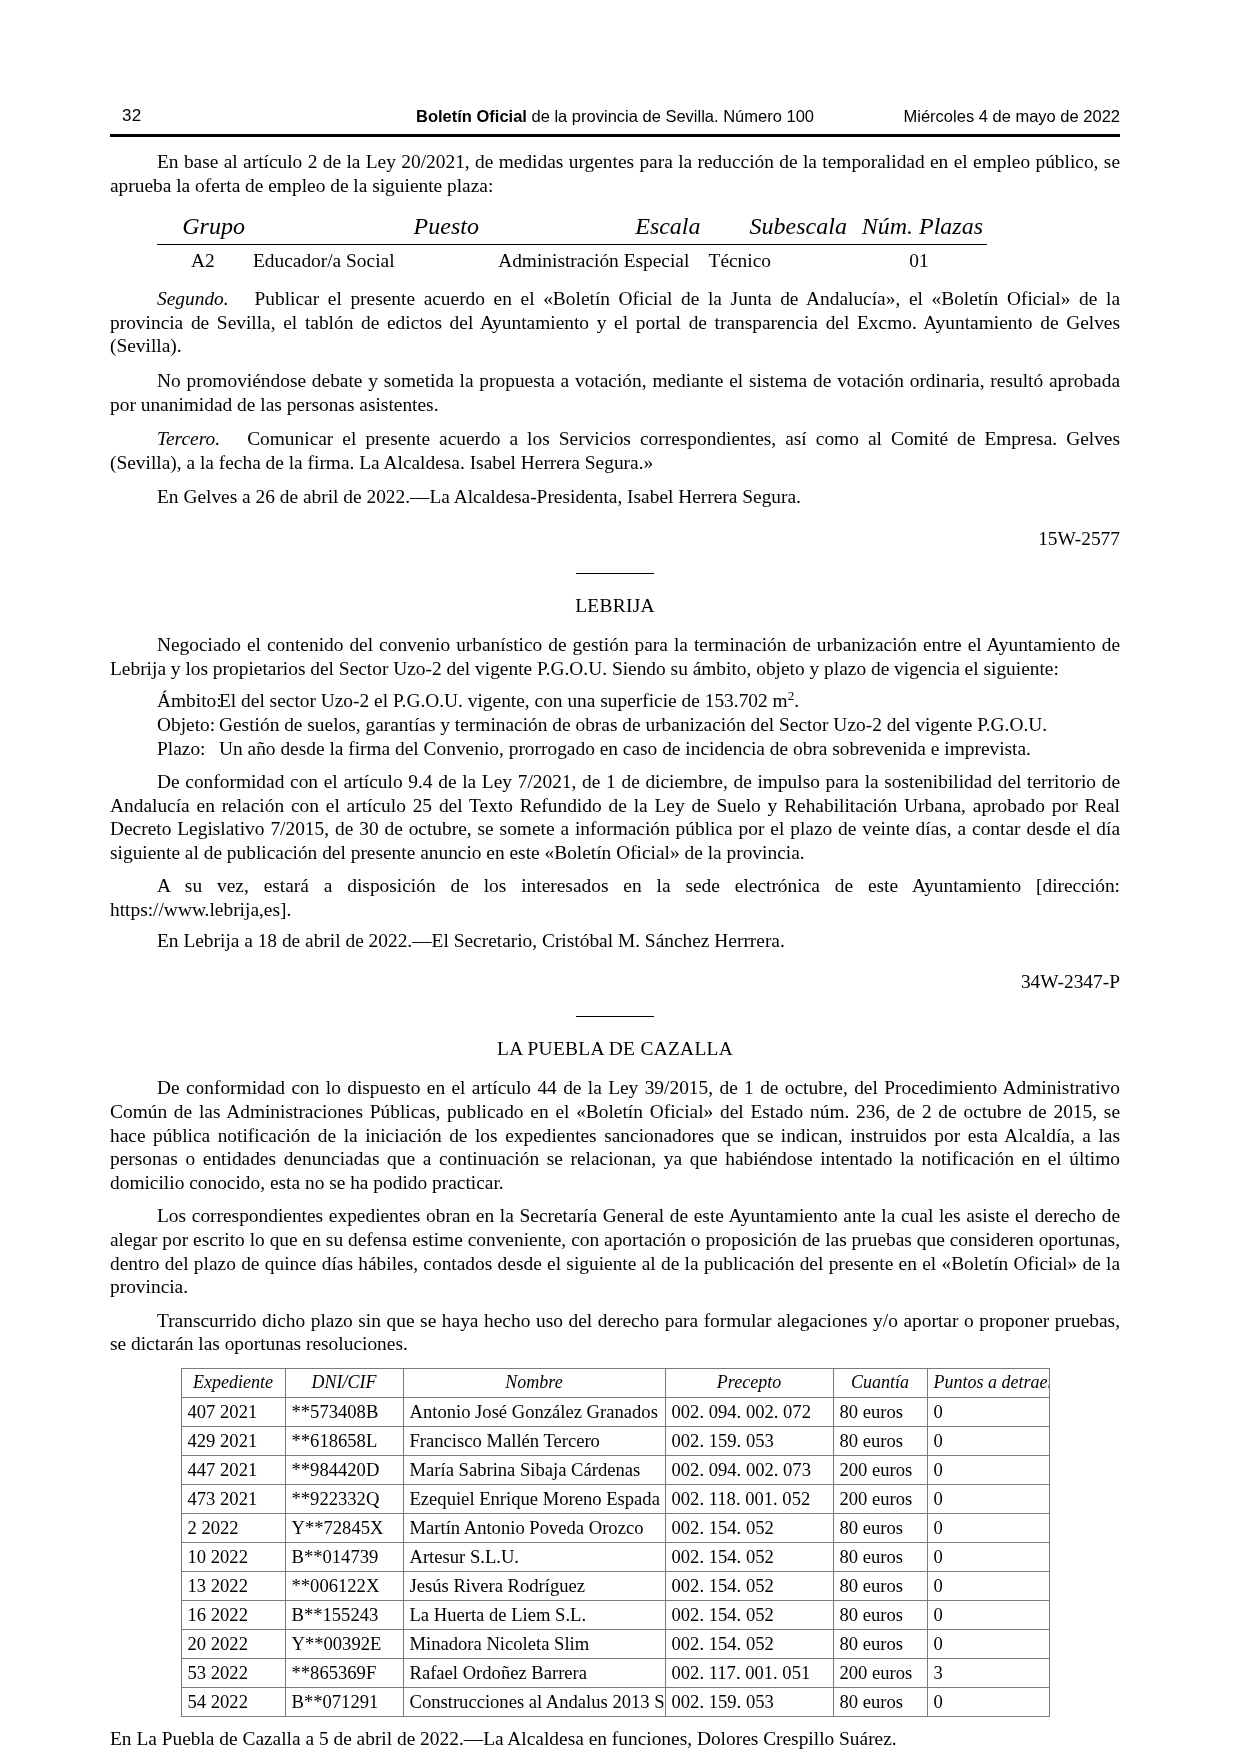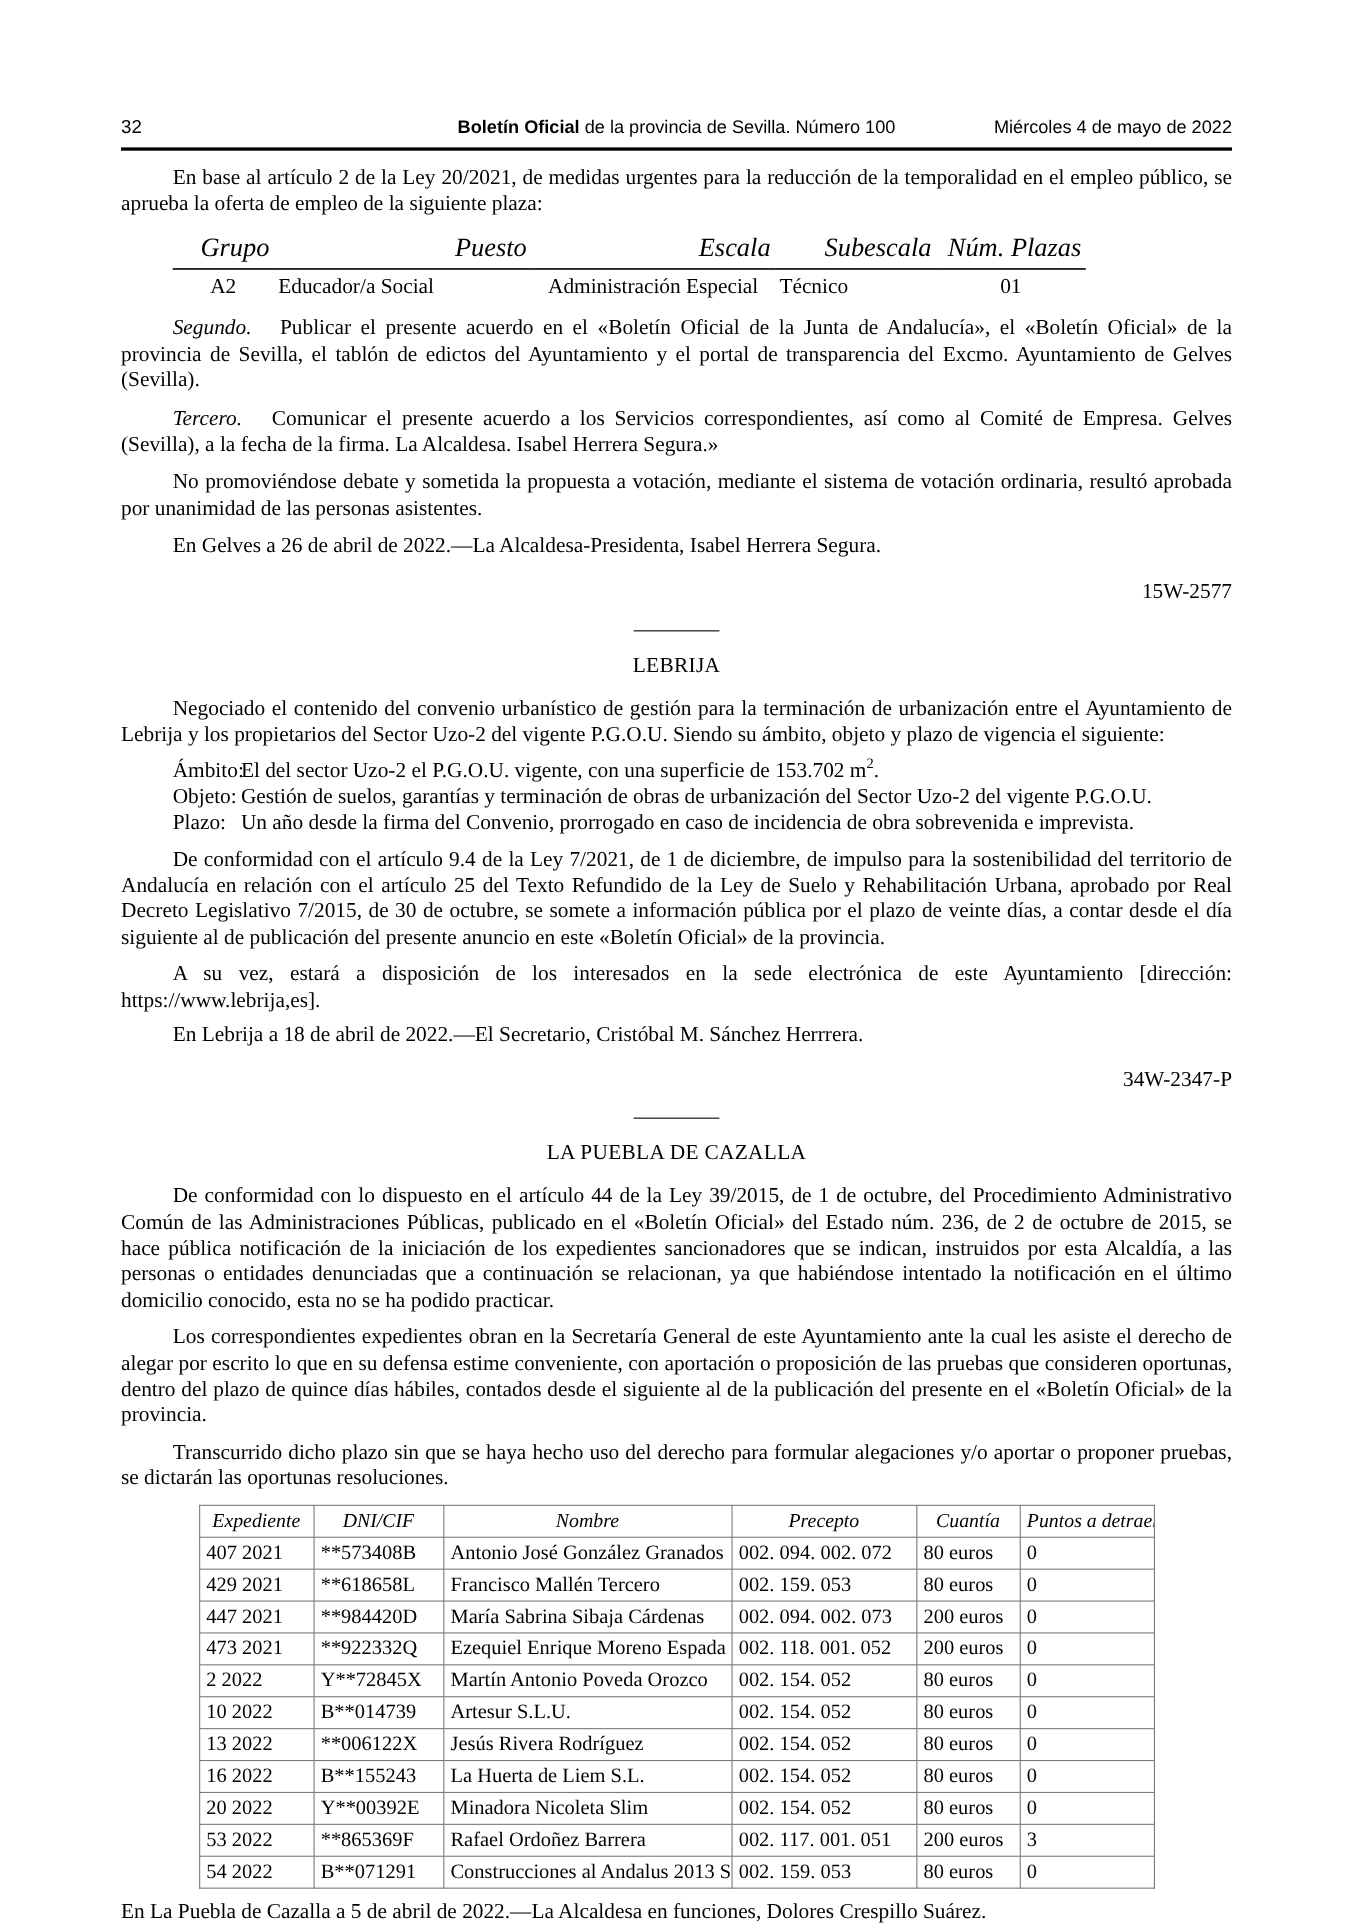--- a/index.html
+++ b/index.html
@@ -30,21 +30,21 @@
     top: 103px;
     left: 0;
     width: 1010px;
     height: 26px;
     font-family: "Liberation Sans", "DejaVu Sans", sans-serif;
     font-size: 16.5px;
     line-height: 26px;
     color: #000;
   }
   .runhead .folio {
-    position: absolute; left: 0; top: 0;
+    position: absolute; left: 12px; top: 0;
     font-size: 17px;
     letter-spacing: .2px;
   }
   .runhead .center {
     position: absolute;
     left: 0; right: 0; top: 0;
     text-align: center;
     white-space: nowrap;
   }
   .runhead .center .bold {
@@ -219,23 +219,23 @@
           <td class="l">Técnico</td>
           <td class="c">01</td>
         </tr>
       </tbody>
     </table>
 
     <div style="height:12px"></div>
 
     <p class="para"><span class="it">Segundo.</span>&nbsp;&nbsp;&nbsp;<span>Publicar el presente acuerdo en el «Boletín Oficial de la Junta de Andalucía», el «Boletín Oficial» de la provincia de Sevilla, el tablón de edictos del Ayuntamiento y el portal de transparencia del Excmo. Ayuntamiento de Gelves (Sevilla).</span></p>
 
+    <p class="para gap">No promoviéndose debate y sometida la propuesta a votación, mediante el sistema de votación ordinaria, resultó aprobada por unanimidad de las personas asistentes.</p>
+
     <p class="para gap"><span class="it">Tercero.</span>&nbsp;&nbsp;&nbsp;<span>Comunicar el presente acuerdo a los Servicios correspondientes, así como al Comité de Empresa. Gelves (Sevilla), a la fecha de la firma. La Alcaldesa. Isabel Herrera Segura.»</span></p>
-
-    <p class="para gap">No promoviéndose debate y sometida la propuesta a votación, mediante el sistema de votación ordinaria, resultó aprobada por unanimidad de las personas asistentes.</p>
 
     <p class="para gap">En Gelves a 26 de abril de 2022.—La Alcaldesa-Presidenta, Isabel Herrera Segura.</p>
 
     <div style="height:18px"></div>
     <p class="ref">15W-2577</p>
 
     <div style="height:22px"></div>
     <span class="sep"></span>
     <div style="height:20px"></div>
 

